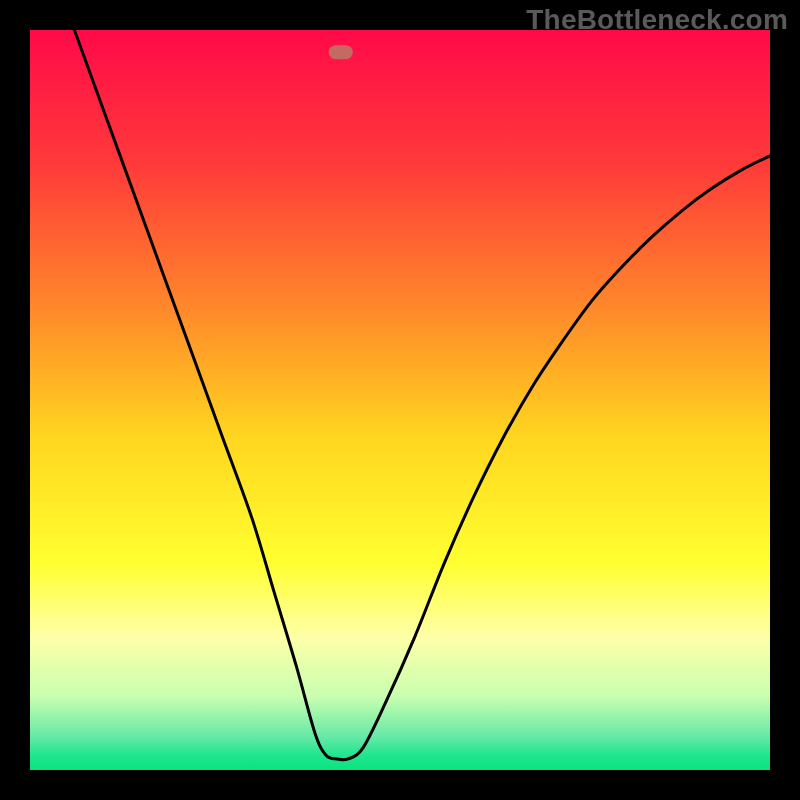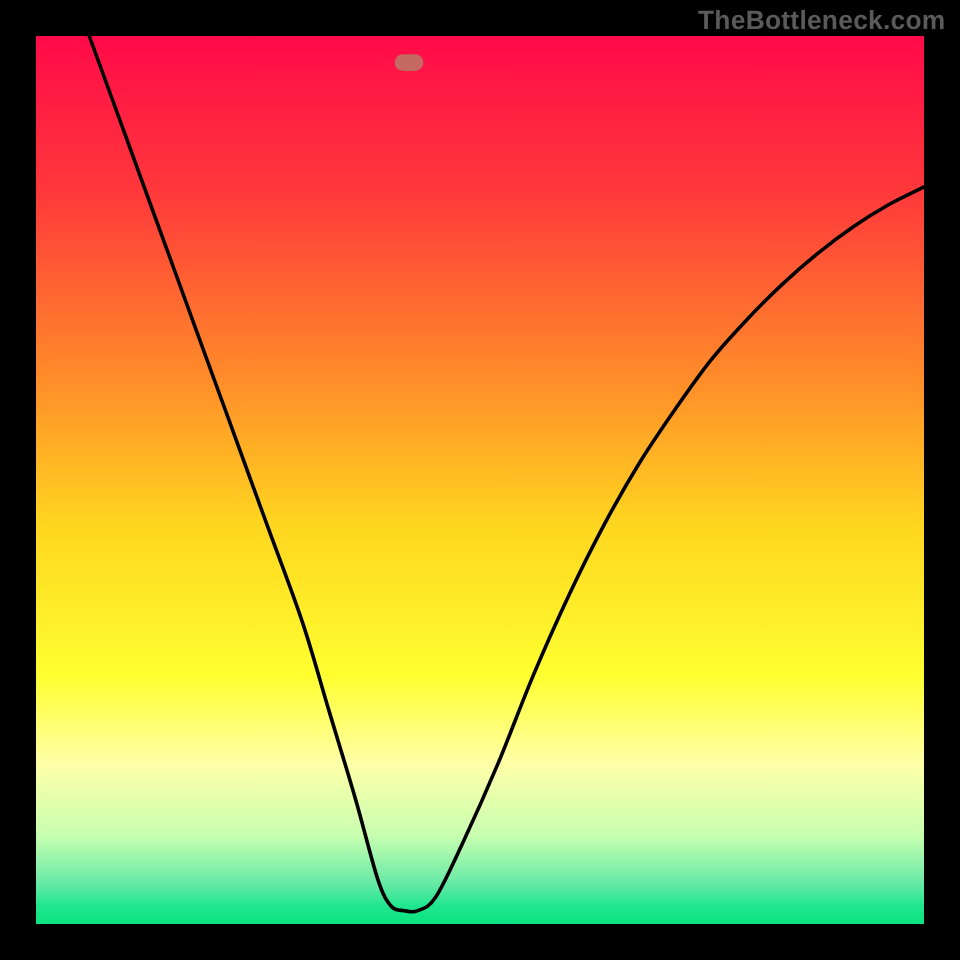--- a/index.html
+++ b/index.html
@@ -14,21 +14,21 @@
   .frame {
     position: relative;
     width: 800px;
     height: 800px;
     background: #000;
   }
   .watermark {
     position: absolute;
     top: 4px;
     right: 12px;
-    font-size: 22px;
+    font-size: 28px;
     font-weight: 600;
     color: #5a5a5a;
     letter-spacing: 0.2px;
     z-index: 50;
   }
   svg {
     position: absolute;
     top: 0;
     left: 0;
   }

